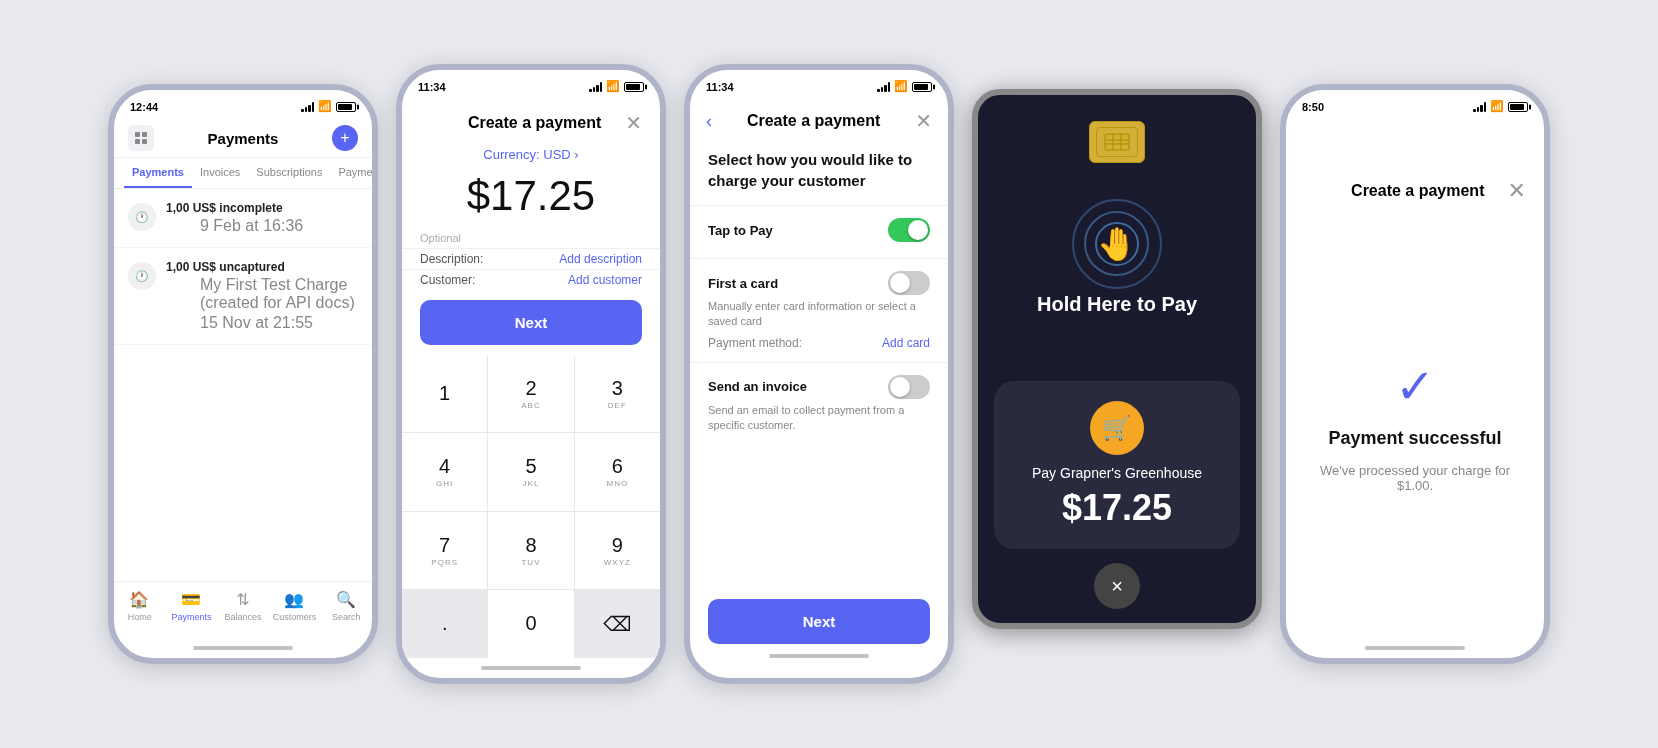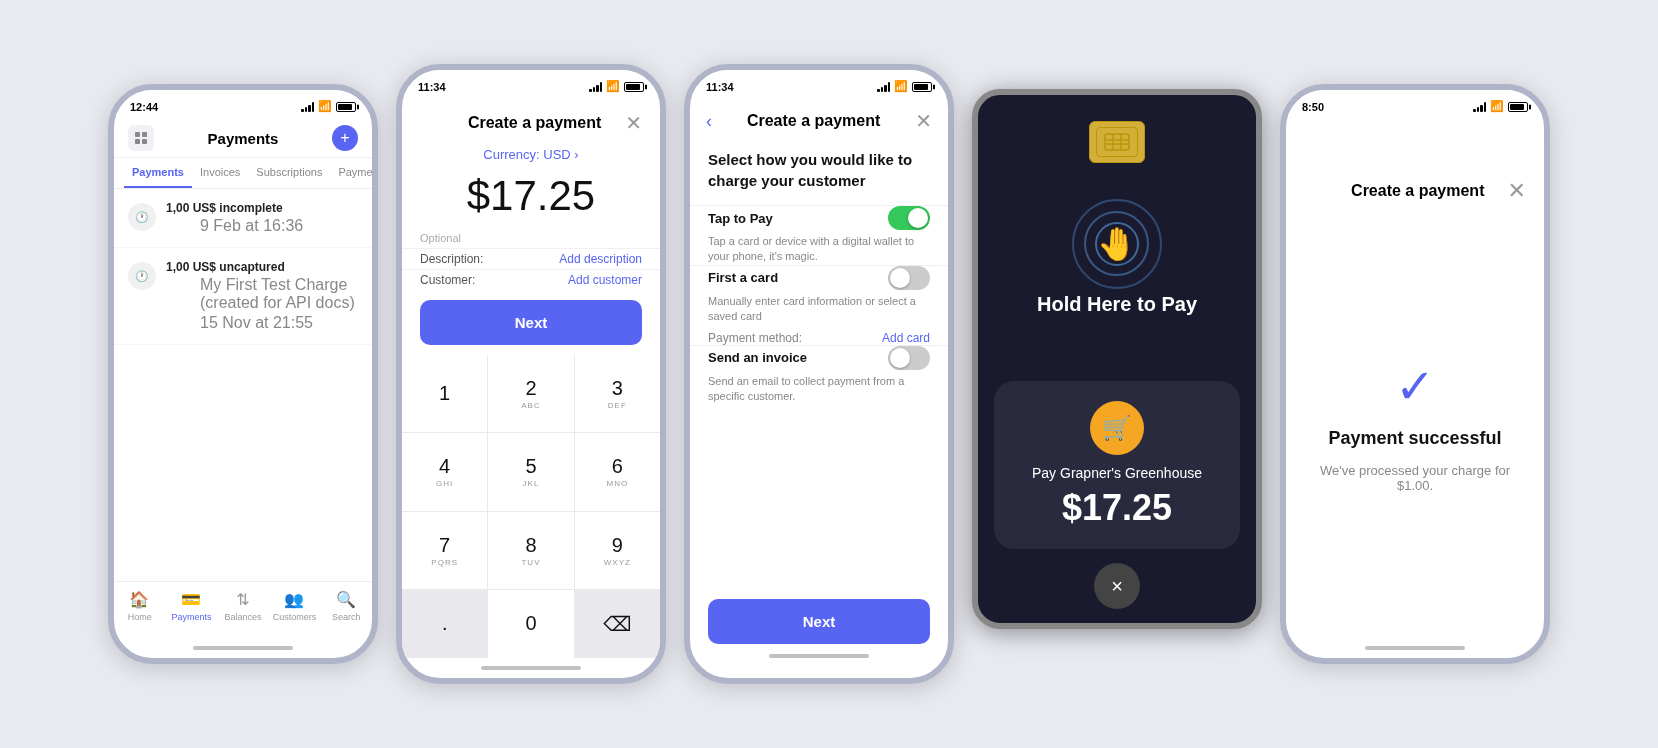--- a/index.html
+++ b/index.html
@@ -245,21 +245,21 @@
 
     .p3-subtitle {
       padding: 8px 18px 14px;
       font-size: 15px;
       font-weight: 700;
       color: #111;
       line-height: 1.4;
     }
 
     .p3-option {
-      padding: 0 18px;
+      padding: 12px 18px;
       border-top: 1px solid #f0f0f0;
     }
     .p3-option-header {
       display: flex;
       justify-content: space-between;
       align-items: center;
       margin-bottom: 4px;
     }
     .p3-option-title { font-size: 13px; font-weight: 600; color: #111; }
     .p3-option-desc { font-size: 11px; color: #888; line-height: 1.4; }
@@ -626,21 +626,20 @@
 
   <div class="p3-subtitle">Select how you would like to charge your customer</div>
 
   <div class="p3-option">
     <div class="p3-option-header">
       <span class="p3-option-title">Tap to Pay</span>
       <div class="toggle on">
         <div class="toggle-thumb"></div>
       </div>
     </div>
-    <div class="p3-option-desc">Tap a card or device with a digital wallet to your phone, it's magic.</div>
   </div>
 
   <div class="p3-option">
     <div class="p3-option-header">
       <span class="p3-option-title">First a card</span>
       <div class="toggle off">
         <div class="toggle-thumb"></div>
       </div>
     </div>
     <div class="p3-option-desc">Manually enter card information or select a saved card</div>

